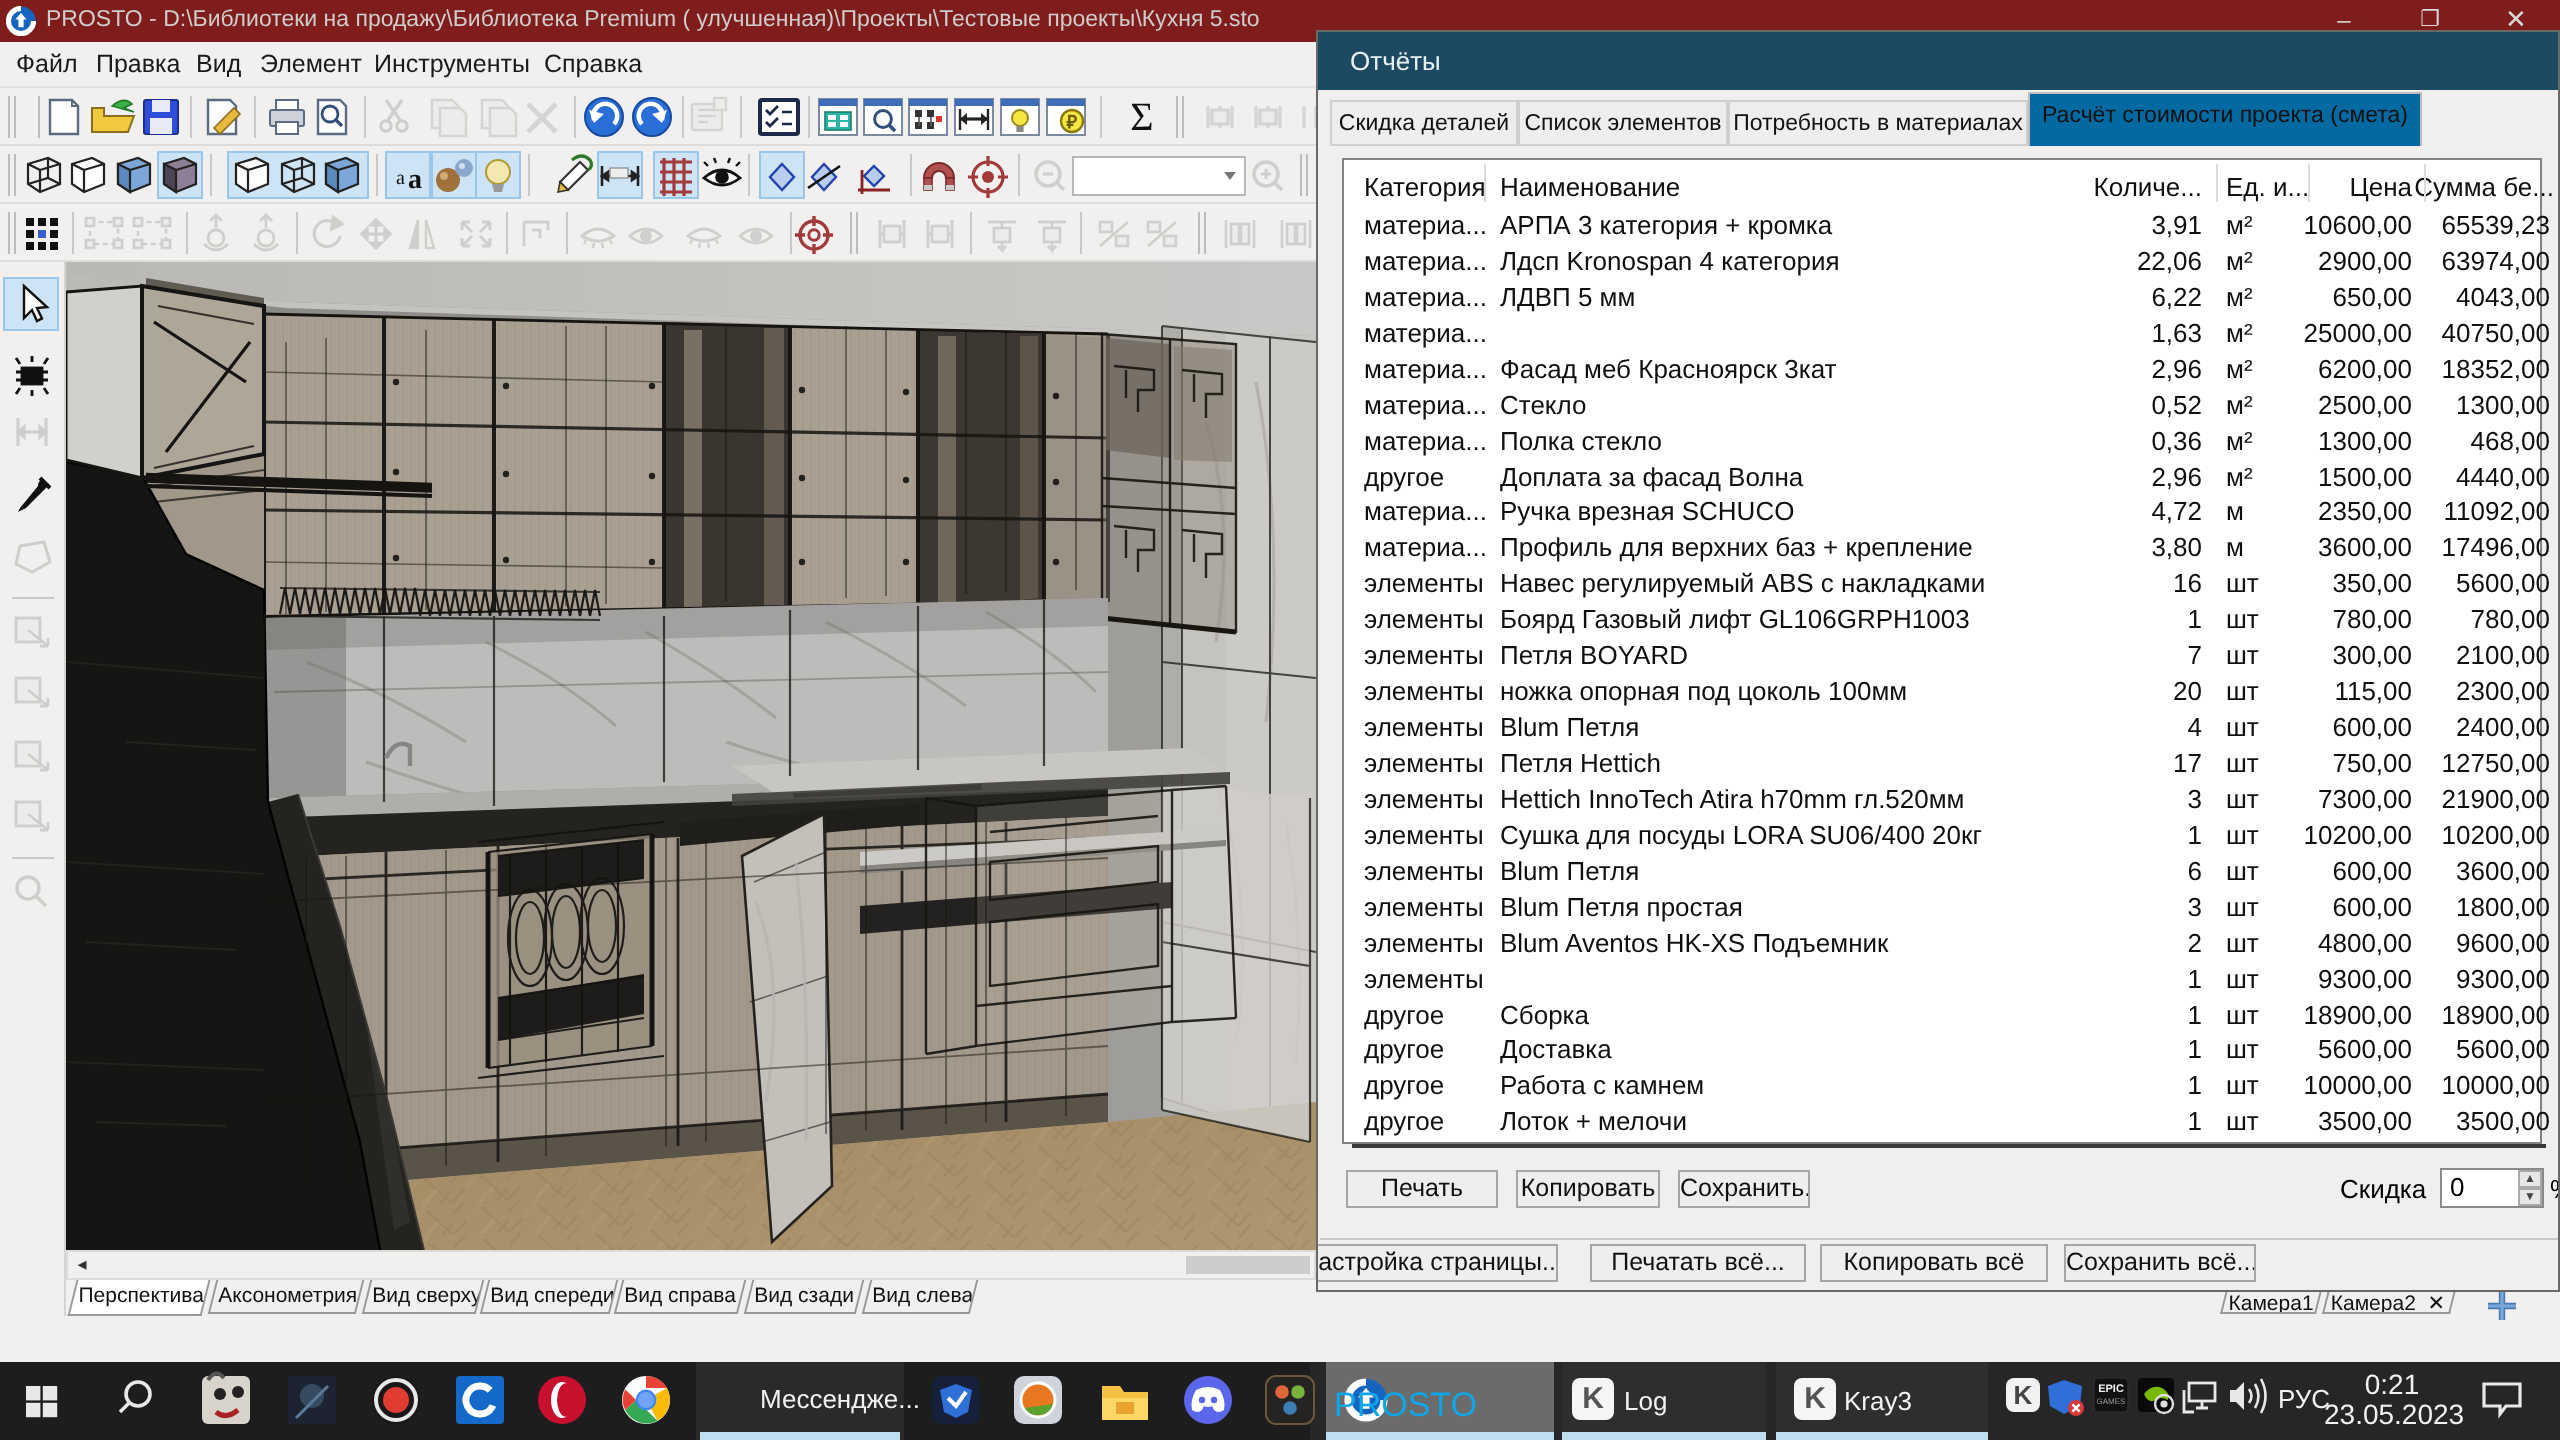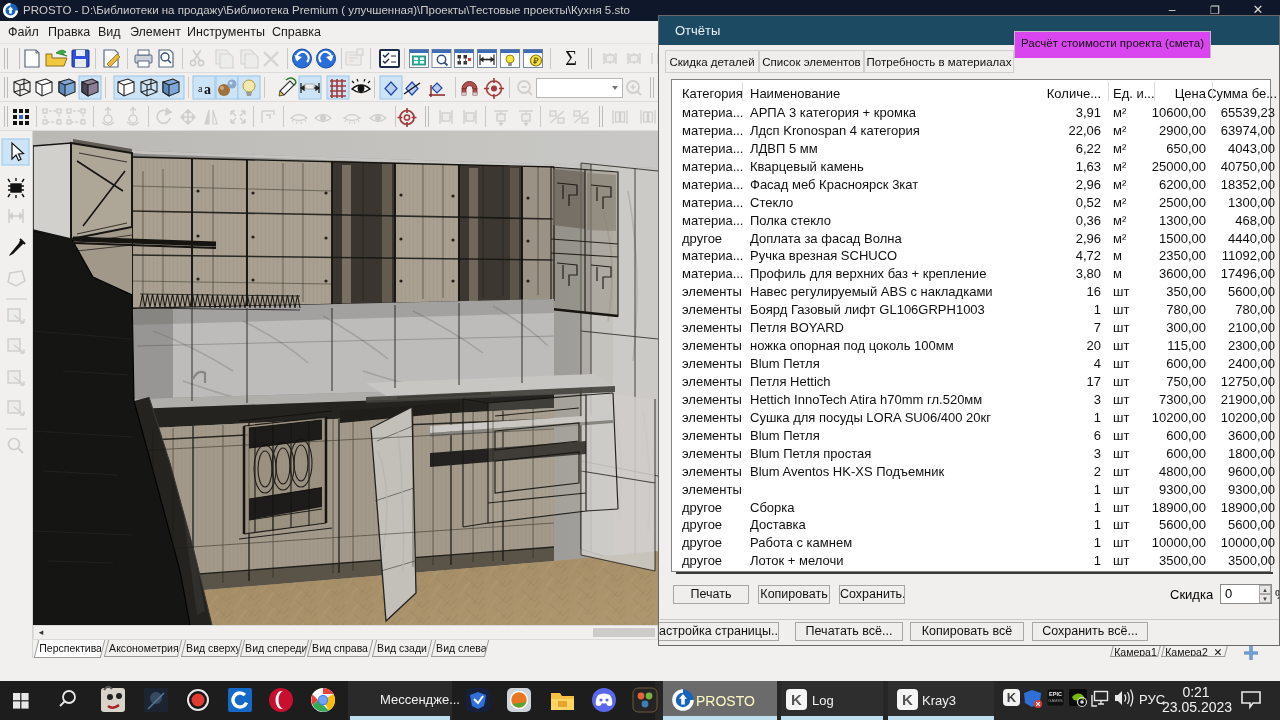--- a/index.html
+++ b/index.html
@@ -1,19 +1,19 @@
 <!DOCTYPE html>
 <html><head><meta charset="utf-8">
 <style>
 *{margin:0;padding:0;box-sizing:border-box}
 html,body{width:1280px;height:720px;overflow:hidden;font-family:"Liberation Sans",sans-serif}
 #scr{position:relative;width:1280px;height:720px;background:#f1f0ee}
 .abs{position:absolute}
 
-#titlebar{left:0;top:0;width:1280px;height:21px;background:#0f172a;color:#cecdcb;font-size:11.5px}
+#titlebar{left:0;top:0;width:1280px;height:21px;background:#7f1d1d;color:#cecdcb;font-size:11.5px}
 #titlebar .ttl{position:absolute;left:23px;top:4px;letter-spacing:0px;white-space:nowrap}
 .wbtn{position:absolute;top:0;height:21px;width:30px;color:#d9d8d6;font-size:12px;text-align:center;line-height:20px}
 
 #menubar{left:0;top:21px;width:1280px;height:23px;background:#f1f0ee;border-bottom:1px solid #e3e2e0;font-size:12.5px;color:#1a1a1a}
 #menubar span{position:absolute;top:4px}
 
 .tbrow{left:0;width:1280px;background:#f1f0ee;border-bottom:1px solid #dddcda}
 #tb1{top:44px;height:29px}
 #tb2{top:73px;height:29px}
 #tb3{top:102px;height:29px}
@@ -26,21 +26,21 @@
 #vtabs{left:33px;top:640px;width:1247px;height:18px;background:#f1f0ee;font-size:11px}
 .vtab{position:absolute;top:0;height:17px;border:1px solid #9a9998;border-top:none;background:#f1f0ee;padding:2px 2px 0 2px;transform:skewX(-14deg);white-space:nowrap;overflow:hidden;text-align:center}
 .vtab>span{display:inline-block;transform:skewX(14deg);color:#111;font-size:10.5px}
 .vtab.act{background:#fff;height:18px}
 
 #status{left:0;top:658px;width:1280px;height:23px;background:#f1f0ee}
 
 #dlg{left:658px;top:15px;width:622px;height:631px;background:#f0efed;border:1px solid #696866;overflow:hidden}
 #dlgtitle{left:0;top:0;width:620px;height:29px;background:#1d4a63;color:#e9f1f5;font-size:13px}
 .dtab{position:absolute;top:34px;height:23px;border:1px solid #d0cfcd;background:#efeeec;font-size:11.5px;color:#111;text-align:center;padding-top:5px;white-space:nowrap;overflow:hidden}
-.dtab.act{background:#d946ef;top:15px;height:27px;border:1px solid #bebdbb;border-bottom:none;z-index:3}
+.dtab.act{background:#0369a1;top:30px;height:27px;border:1px solid #bebdbb;border-bottom:none;z-index:3}
 #tbl{left:12px;top:63px;width:600px;height:493px;background:#fff;border:1px solid #828280;font-size:13px;color:#101010}
 .cell{position:absolute;height:18px;line-height:18px;white-space:nowrap;overflow:hidden}
 .r{text-align:right}
 #btnrow{left:12px;top:566px;width:600px;height:30px}
 .pbtn{position:absolute;background:#efeeec;border:1px solid #a7a6a4;font-size:12.5px;color:#111;text-align:center;white-space:nowrap;overflow:hidden;line-height:17px}
 #dlgsep{left:1px;top:603px;width:620px;height:1px;background:#c9c8c6}
 
 #taskbar{left:0;top:681px;width:1280px;height:39px;background:#1d1d1d;color:#f0f0f0}
 .tkbtn{position:absolute;top:0;height:39px}
 .ulin{position:absolute;top:35px;height:4px;background:#bedff0}
@@ -721,21 +721,20 @@
     <div class="cell" style="left:441px;top:41.9px;width:45px">м²</div>
     <div class="cell r" style="left:474px;top:41.9px;width:60px">2900,00</div>
     <div class="cell r" style="left:537px;top:41.9px;width:66px">63974,00</div>
     <div class="cell" style="left:10px;top:59.9px;width:64px">материа...</div>
     <div class="cell" style="left:78px;top:59.9px;width:296px">ЛДВП 5 мм</div>
     <div class="cell r" style="left:368px;top:59.9px;width:61px">6,22</div>
     <div class="cell" style="left:441px;top:59.9px;width:45px">м²</div>
     <div class="cell r" style="left:474px;top:59.9px;width:60px">650,00</div>
     <div class="cell r" style="left:537px;top:59.9px;width:66px">4043,00</div>
     <div class="cell" style="left:10px;top:77.8px;width:64px">материа...</div>
-    <div class="cell" style="left:78px;top:77.8px;width:296px">Кварцевый камень</div>
     <div class="cell r" style="left:368px;top:77.8px;width:61px">1,63</div>
     <div class="cell" style="left:441px;top:77.8px;width:45px">м²</div>
     <div class="cell r" style="left:474px;top:77.8px;width:60px">25000,00</div>
     <div class="cell r" style="left:537px;top:77.8px;width:66px">40750,00</div>
     <div class="cell" style="left:10px;top:95.7px;width:64px">материа...</div>
     <div class="cell" style="left:78px;top:95.7px;width:296px">Фасад меб Красноярск 3кат</div>
     <div class="cell r" style="left:368px;top:95.7px;width:61px">2,96</div>
     <div class="cell" style="left:441px;top:95.7px;width:45px">м²</div>
     <div class="cell r" style="left:474px;top:95.7px;width:60px">6200,00</div>
     <div class="cell r" style="left:537px;top:95.7px;width:66px">18352,00</div>
@@ -873,21 +872,21 @@
     <span class="abs" style="left:499px;top:5px;font-size:13px">Скидка</span>
     <div class="abs" style="left:549px;top:2px;width:52px;height:20px;background:#fff;border:1px solid #8a8a88;font-size:13px;padding:1px 0 0 4px">0</div>
 <div class="abs" style="left:588px;top:3px;width:12px;height:9px;background:#e8e7e5;border:1px solid #aaa9a7;font-size:6px;text-align:center;line-height:8px;color:#444">▲</div>
 <div class="abs" style="left:588px;top:12px;width:12px;height:9px;background:#e8e7e5;border:1px solid #aaa9a7;font-size:6px;text-align:center;line-height:8px;color:#444">▼</div>
 <span class="abs" style="left:604px;top:5px;font-size:13px">%</span>
   </div>
   <div id="dlgsep" class="abs"></div>
   <div class="pbtn" style="left:-10px;top:606px;width:130px;height:19px">Настройка страницы..</div>
   <div class="pbtn" style="left:136px;top:606px;width:108px;height:19px">Печатать всё...</div>
   <div class="pbtn" style="left:251px;top:606px;width:114px;height:19px">Копировать всё</div>
-  <div class="pbtn" style="left:373px;top:606px;width:116px;height:19px">Сохранить всё...</div>
+  <div class="pbtn" style="left:373px;top:606px;width:96px;height:19px">Сохранить всё...</div>
 </div>
 
 <div id="taskbar" class="abs">
 <div class="abs" style="left:655px;top:0;width:625px;height:39px;background:#262626"></div>
 <svg class="abs" style="left:0;top:0" width="1280" height="39" viewBox="0 0 1280 39">
 
 <g fill="#e8e8e8">
           <rect x="13" y="12" width="7.2" height="7.2"></rect>
           <rect x="21.4" y="12" width="7.2" height="7.2"></rect>
           <rect x="13" y="20.4" width="7.2" height="7.2"></rect>
@@ -961,21 +960,21 @@
 <div class="tkbtn" style="left:781px;width:102px;background:#2e2e2e"></div>
 <div class="ulin" style="left:781px;width:102px"></div>
 <div class="tkbtn" style="left:888px;width:106px;background:#2e2e2e"></div>
 <div class="ulin" style="left:888px;width:106px"></div>
 <span class="abs" style="left:380px;top:11px;font-size:13px;color:#f2f2f2">Мессендже...</span>
 <svg class="abs" style="left:672px;top:8px" width="22" height="22" viewBox="0 0 22 22">
         <circle cx="11" cy="11" r="10.5" fill="#1565c0"></circle>
         <path d="M11 2 A9 9 0 1 0 20 11" fill="none" stroke="#ffffff" stroke-width="3.6"></path>
         <path d="M11 5 L15 9.8 L12.8 9.8 L12.8 15.4 L9.2 15.4 L9.2 9.8 L7 9.8 Z" fill="#fff"></path>
       </svg>
-<span class="abs" style="left:696px;top:12px;font-size:14px;color:#fef9c3">PROSTO</span>
+<span class="abs" style="left:667px;top:12px;font-size:17px;color:#0ea5e9">PROSTO</span>
 <div class="abs" style="left:786px;top:8px;width:21px;height:21px;border-radius:4px;background:#f5f5f5;color:#555;font-size:15px;font-weight:bold;text-align:center;line-height:21px">K</div>
 <span class="abs" style="left:812px;top:12px;font-size:13px;color:#f2f2f2">Log</span>
 <div class="abs" style="left:897px;top:8px;width:21px;height:21px;border-radius:4px;background:#f5f5f5;color:#555;font-size:15px;font-weight:bold;text-align:center;line-height:21px">K</div>
 <span class="abs" style="left:922px;top:12px;font-size:13px;color:#f2f2f2">Kray3</span>
 <svg class="abs" style="left:1000px;top:0" width="140" height="39" viewBox="0 0 140 39">
 <rect x="3" y="8" width="17" height="17" rx="4" fill="#f2f2f2"></rect>
         <text x="11.5" y="21" font-size="13" font-weight="bold" fill="#444" text-anchor="middle" font-family="Liberation Sans">K</text>
 <path d="M32 9 L41 12 L40 22 L32 26 L25 22 L24 12 Z" fill="#2f6fd8"></path>
         <circle cx="38" cy="23" r="4" fill="#d83a3a"></circle>
         <path d="M36.2 21.2 L39.8 24.8 M39.8 21.2 L36.2 24.8" stroke="#fff" stroke-width="1.2"></path>

